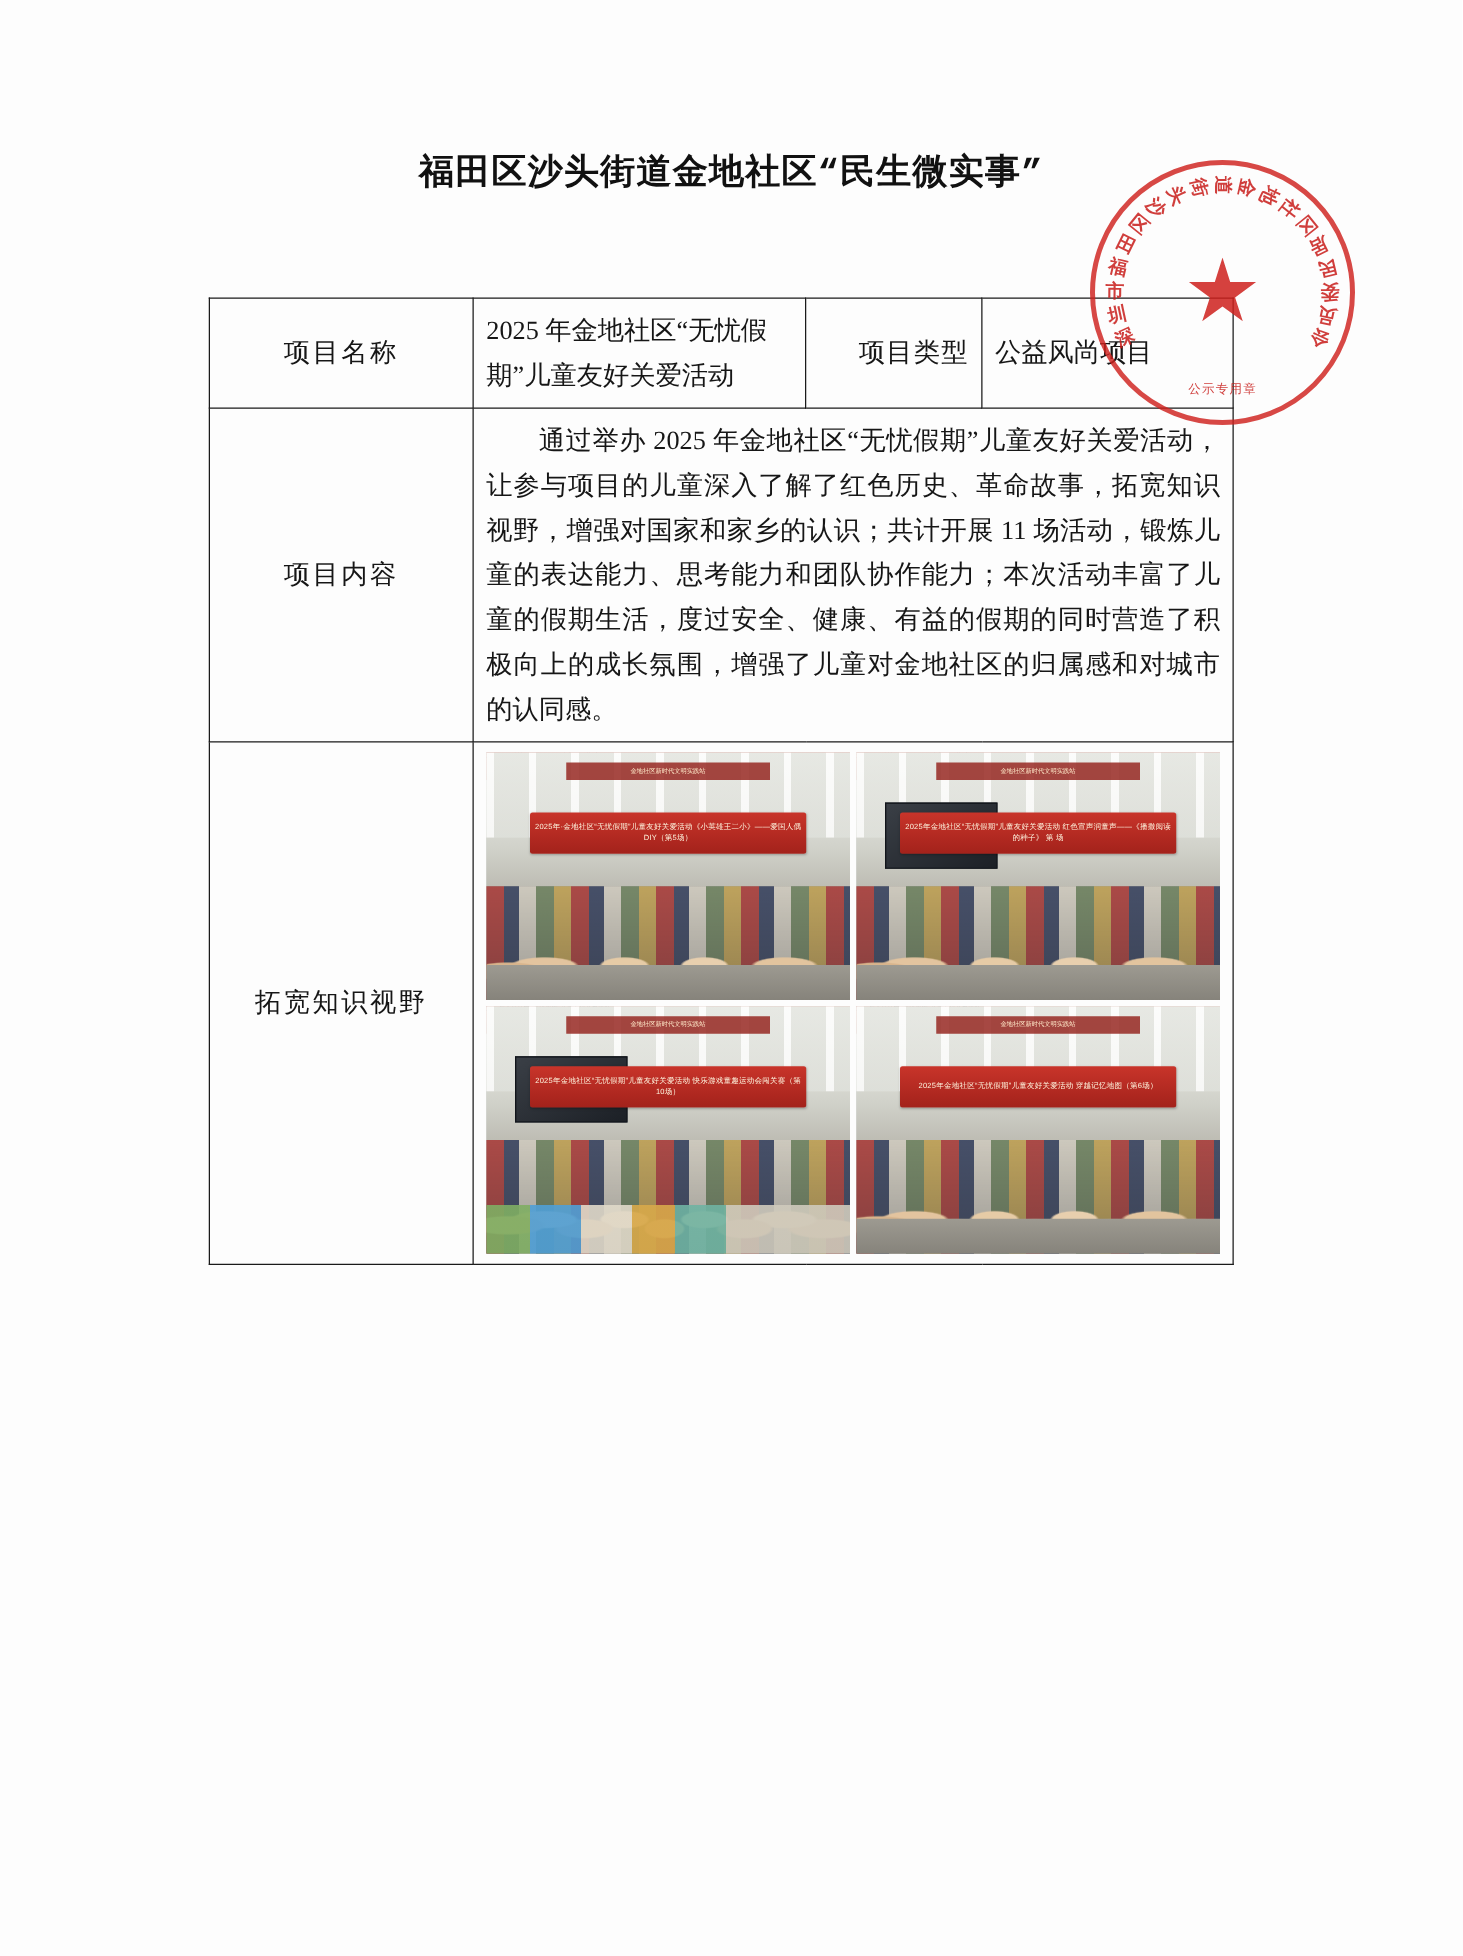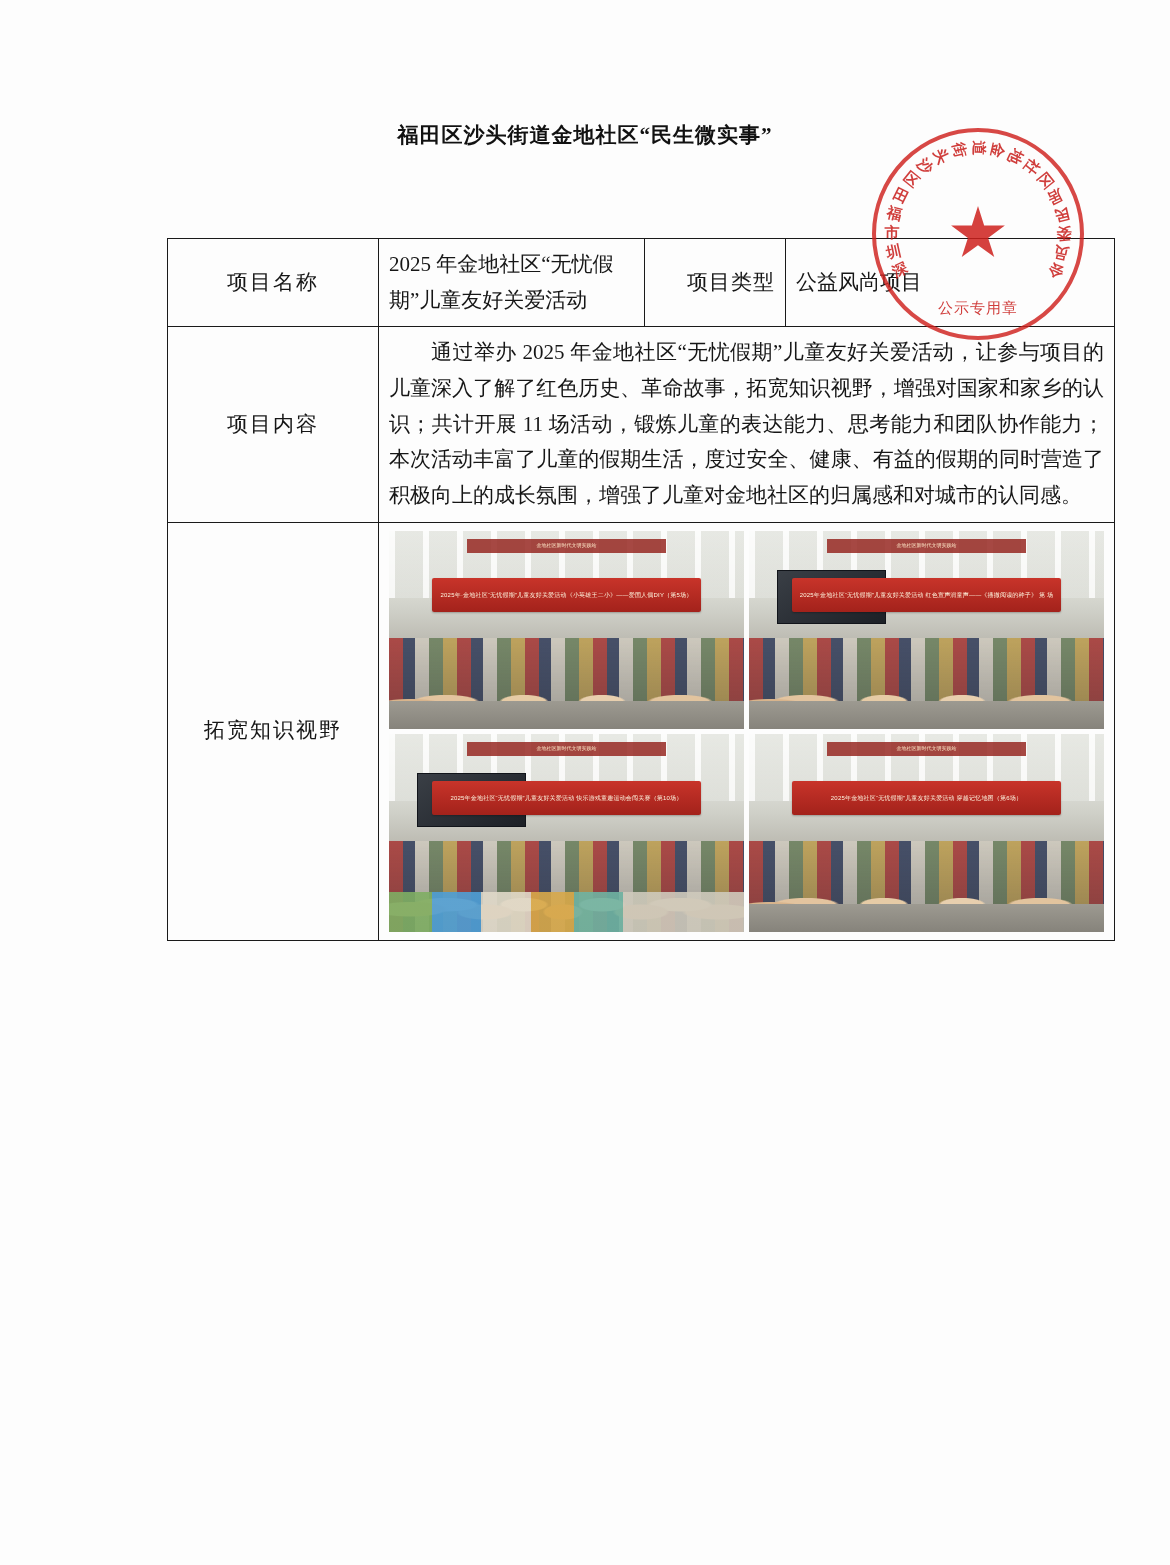--- a/index.html
+++ b/index.html
@@ -27,34 +27,34 @@
   
   .title-block {
     position: absolute;
     left: 150px;
     top: 120px;
     width: 870px;
     text-align: center;
     line-height: 1.45;
   }
   .title-line {
-    font-family: Liberation Serif, serif;
+    font-family: Liberation Mono, monospace;
     font-weight: bold;
-    font-size: 21px;
+    font-size: 28px;
     letter-spacing: 1px;
     color: #111;
     white-space: nowrap;
   }
 
   
   .doc-table {
     position: absolute;
     left: 167px;
     top: 238px;
-    width: 948px;
+    width: 820px;
     border-collapse: collapse;
     table-layout: fixed;
   }
   .doc-table td {
     border: 1.6px solid #1a1a1a;
     vertical-align: middle;
     padding: 8px 10px;
     font-size: 21px;
     line-height: 1.7;
   }
@@ -244,21 +244,21 @@
     top: 50%;
     transform-origin: 0 0;
     white-space: nowrap;
   }
   .seal .bottom-text {
     position: absolute;
     left: 0; right: 0;
     bottom: 22px;
     text-align: center;
     color: rgba(200, 28, 26, 0.85);
-    font-size: 15px;
+    font-size: 10px;
     font-family: "DejaVu Serif", serif;
     letter-spacing: 1px;
   }
 </style>
 </head>
 <body>
 
 <div class="page">
 
   <div class="title-block">

